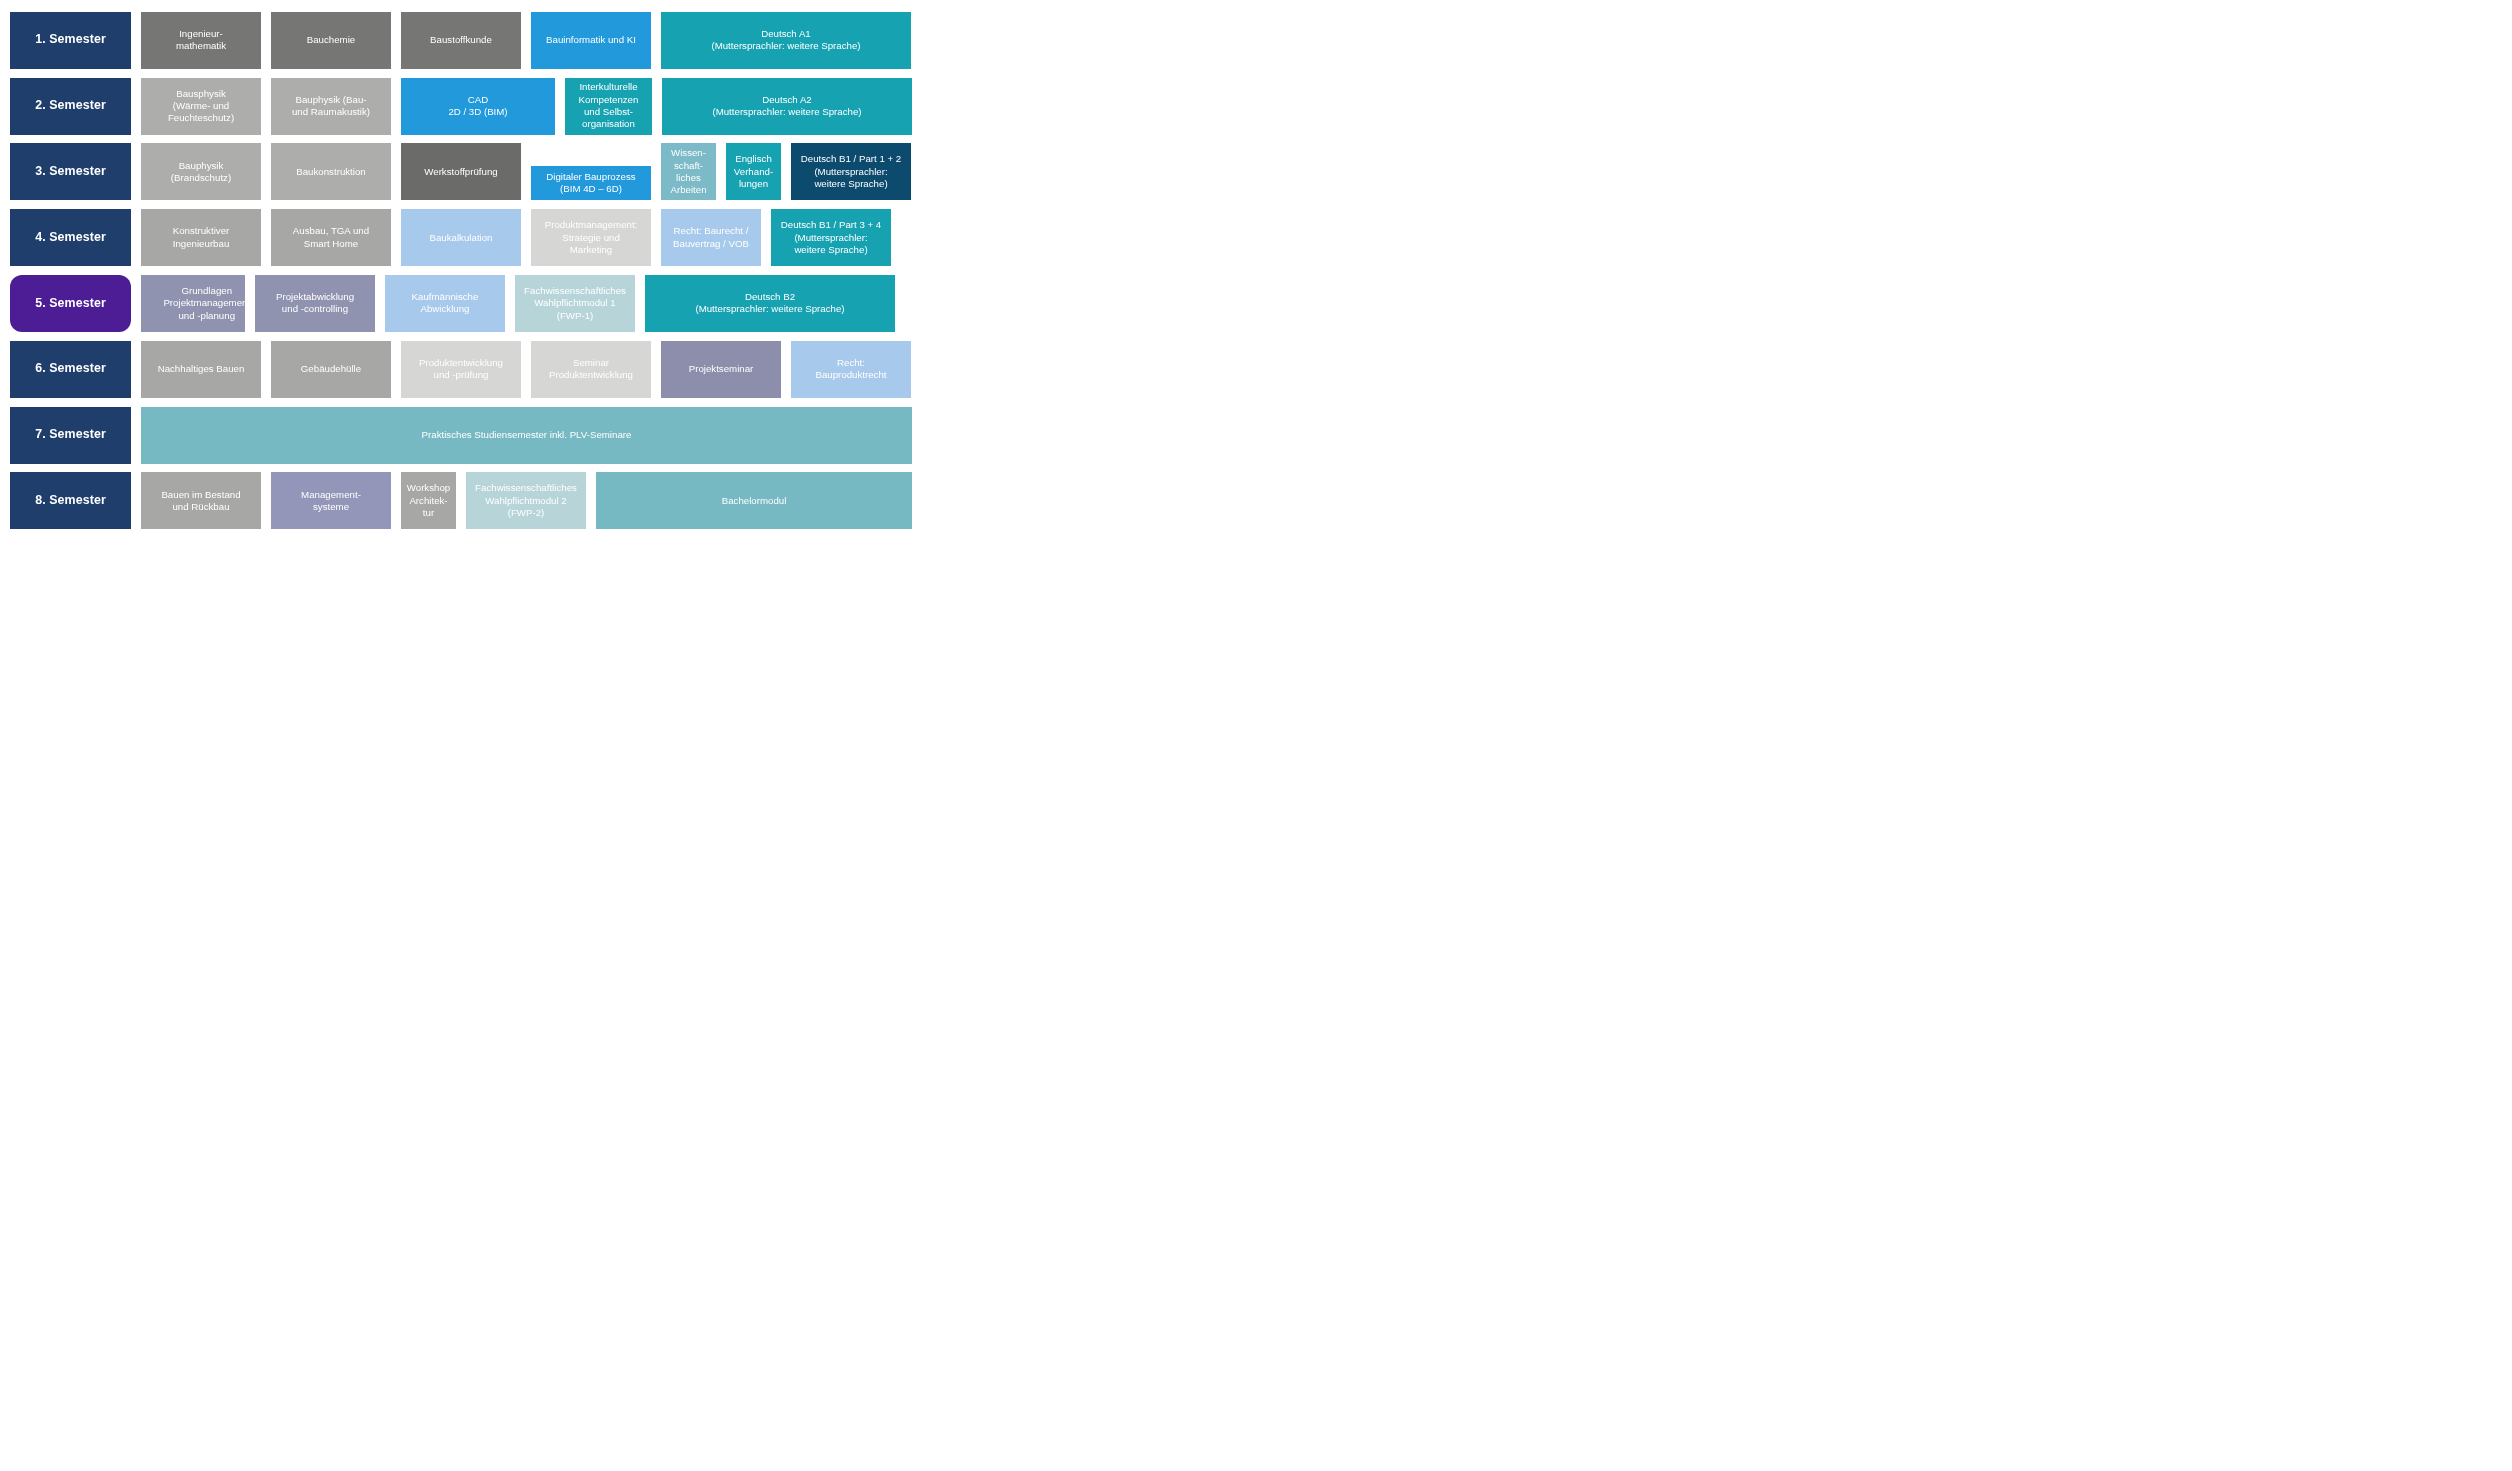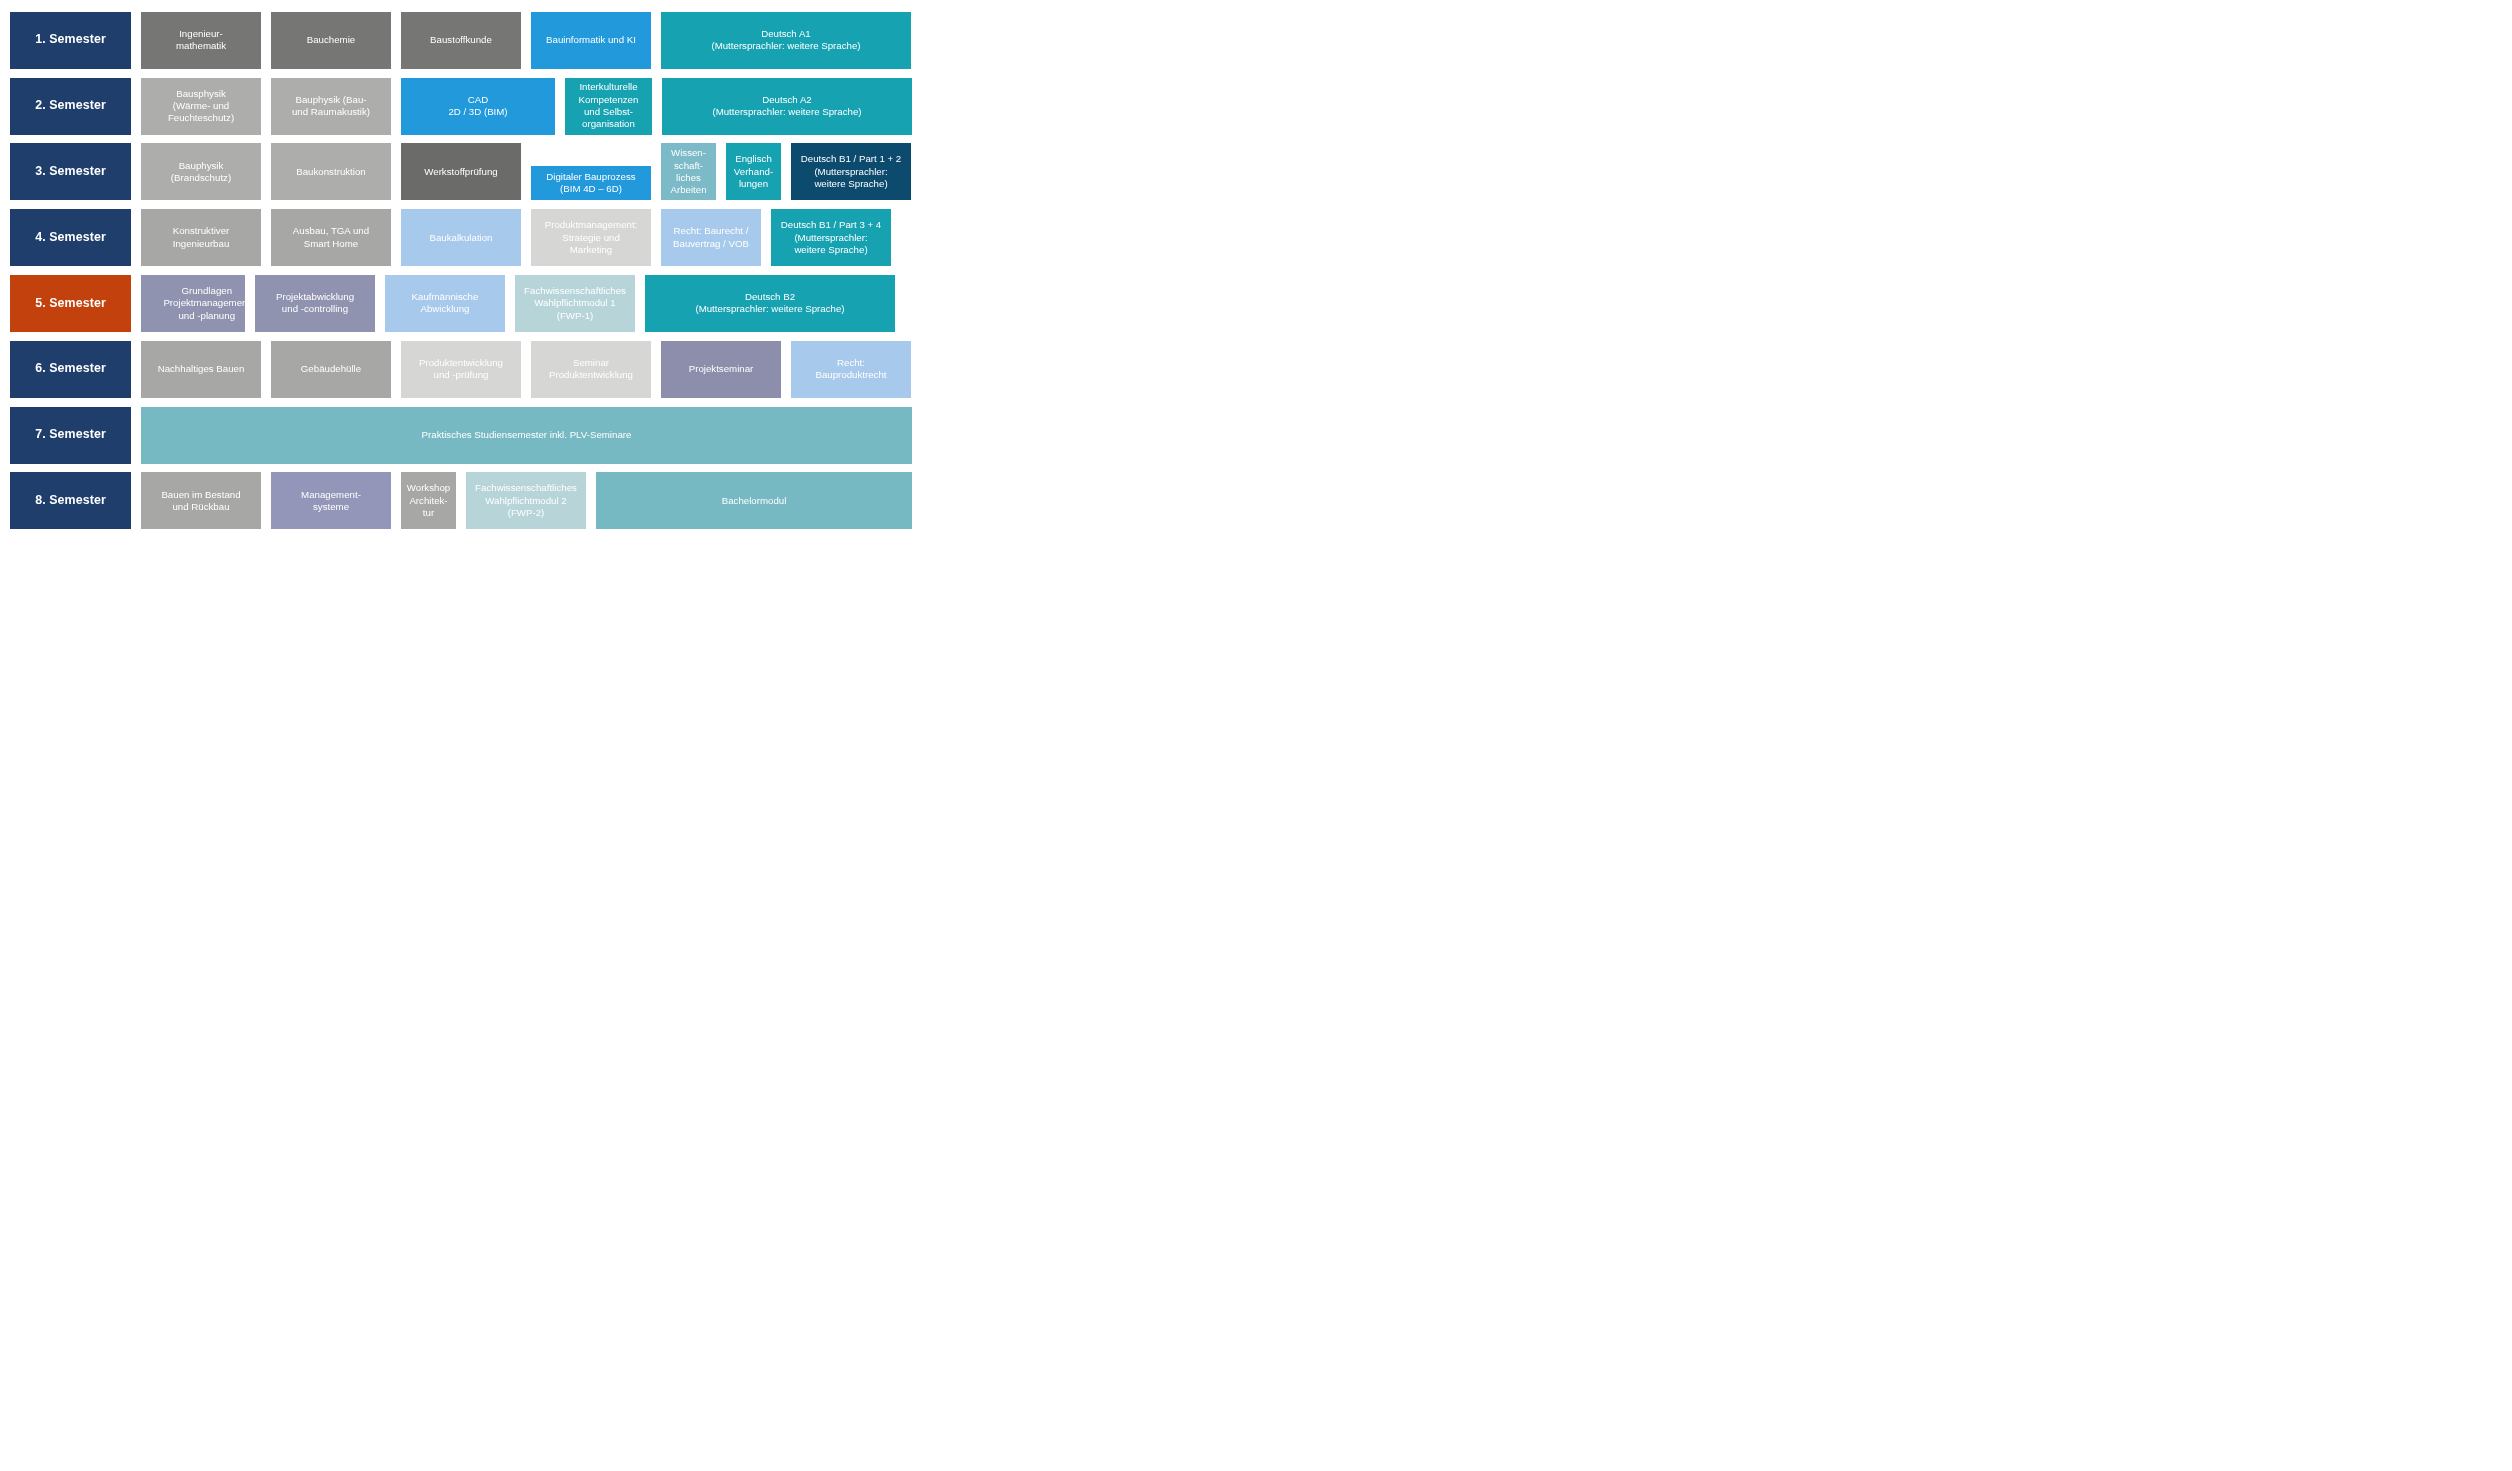--- a/index.html
+++ b/index.html
@@ -81,21 +81,21 @@
       <div class="cell" style="width: 120px; background: rgb(214, 214, 212);">Produktmanagement:
 Strategie und
 Marketing</div>
       <div class="cell" style="width: 100px; background: rgb(167, 201, 235);">Recht: Baurecht /
 Bauvertrag / VOB</div>
       <div class="cell" style="width: 120px; background: rgb(23, 162, 178);">Deutsch B1 / Part 3 + 4
 (Muttersprachler:
 weitere Sprache)</div>
     </div>
     <div class="row">
-      <div class="cell label-cell" style="background: #c2410c;">5. Semester</div>
+      <div class="cell label-cell" style="background: #4c1d95; border-radius: 12px;">5. Semester</div>
       <div class="cell" style="width: 104px; background: rgb(144, 147, 175); padding-left: 31px;">Grundlagen
 Projektmanagement
 und -planung</div>
       <div class="cell" style="width: 120px; background: rgb(144, 147, 175);">Projektabwicklung
 und -controlling</div>
       <div class="cell" style="width: 120px; background: rgb(167, 201, 235);">Kaufmännische
 Abwicklung</div>
       <div class="cell" style="width: 120px; background: rgb(183, 212, 217);">Fachwissenschaftliches
 Wahlpflichtmodul 1
 (FWP-1)</div>

